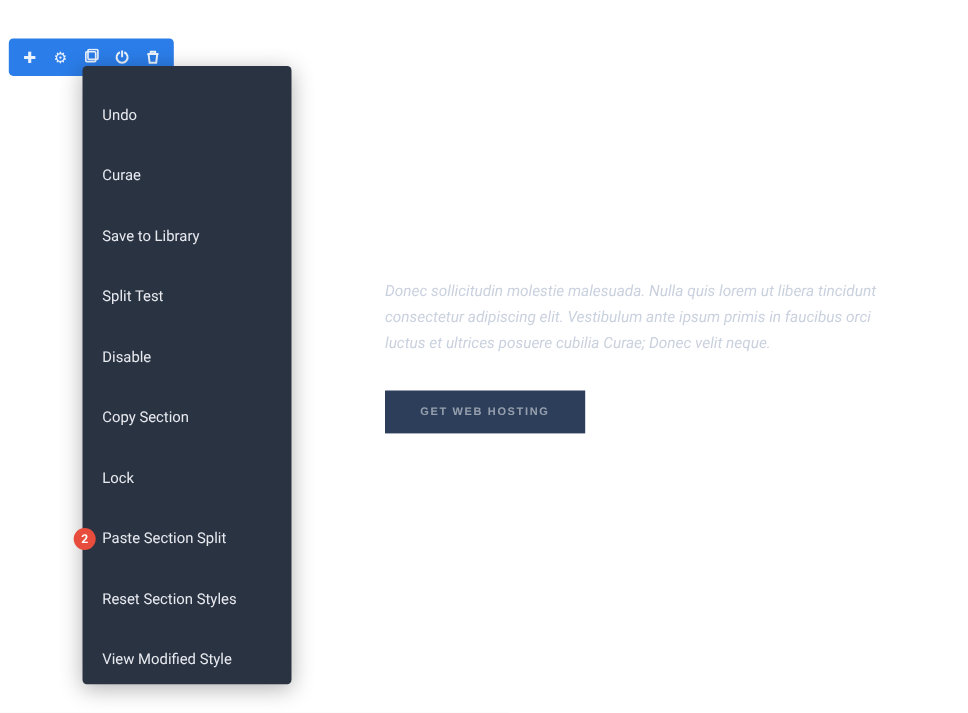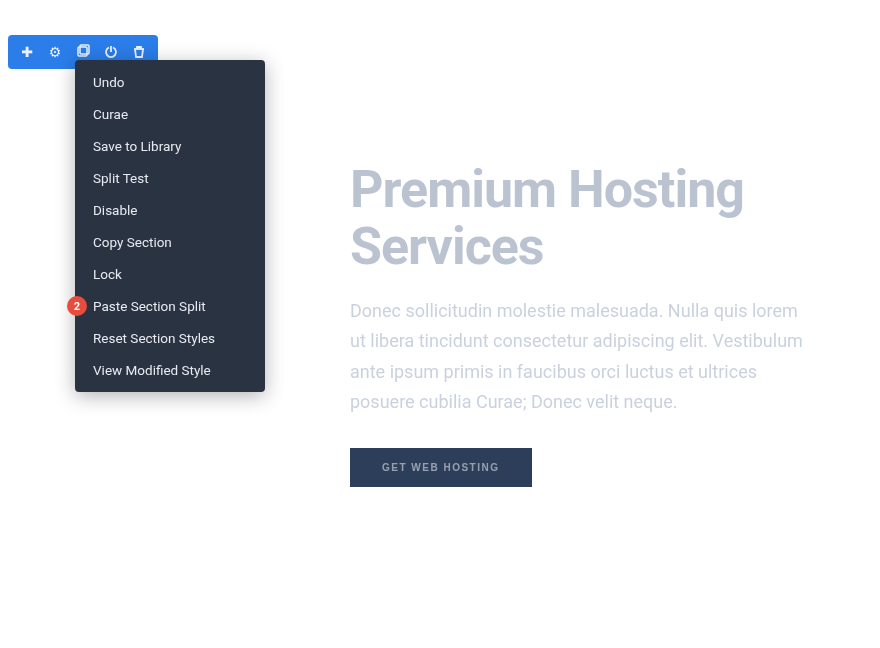--- a/index.html
+++ b/index.html
@@ -41,25 +41,26 @@
     .hero-title {
       font-size: 52px;
       font-weight: 700;
       color: rgba(60, 80, 120, 0.35);
       line-height: 1.1;
       margin-bottom: 20px;
       letter-spacing: -1px;
     }
 
     .hero-description {
-      font-size: 18px;
+      font-size: 14px;
       color: rgba(100, 120, 160, 0.35);
       line-height: 1.7;
       max-width: 460px;
       margin-bottom: 30px;
+      font-style: italic;
     }
 
     .hero-button {
       background: #2c3e5a;
       color: rgba(255,255,255,0.5);
       border: none;
       padding: 14px 32px;
       font-size: 10px;
       font-weight: 600;
       letter-spacing: 1.5px;
@@ -108,20 +109,21 @@
 
     .menu-item {
       padding: 8px 18px;
       color: #e8eaf0;
       font-size: 13.5px;
       cursor: pointer;
       display: flex;
       align-items: center;
       position: relative;
       white-space: nowrap;
+      margin-top: 23px;
     }
 
     
     .menu-badge {
       position: absolute;
       left: -8px;
       width: 20px;
       height: 20px;
       background: #e74c3c;
       border-radius: 50%;
@@ -131,24 +133,20 @@
       font-size: 11px;
       font-weight: 700;
       color: white;
     }
   </style>
 </head>
 <body>
 
 <div class="page-content">
   <div class="hero-section">
-    <div class="hero-title">
-      <span>Premium Hosting</span><br>
-      <span>Services</span>
-    </div>
     <div class="hero-description">Donec sollicitudin molestie malesuada. Nulla quis lorem ut libera tincidunt consectetur adipiscing elit. Vestibulum ante ipsum primis in faucibus orci luctus et ultrices posuere cubilia Curae; Donec velit neque.</div>
     <button class="hero-button">GET WEB HOSTING</button>
   </div>
 </div>
 
 <div class="toolbar">
   <span class="toolbar-icon" title="Move">✚</span>
   <span class="toolbar-icon" title="Settings">⚙</span>
   <span class="toolbar-icon" title="Duplicate">
     <svg width="16" height="16" viewBox="0 0 16 16" fill="white">

